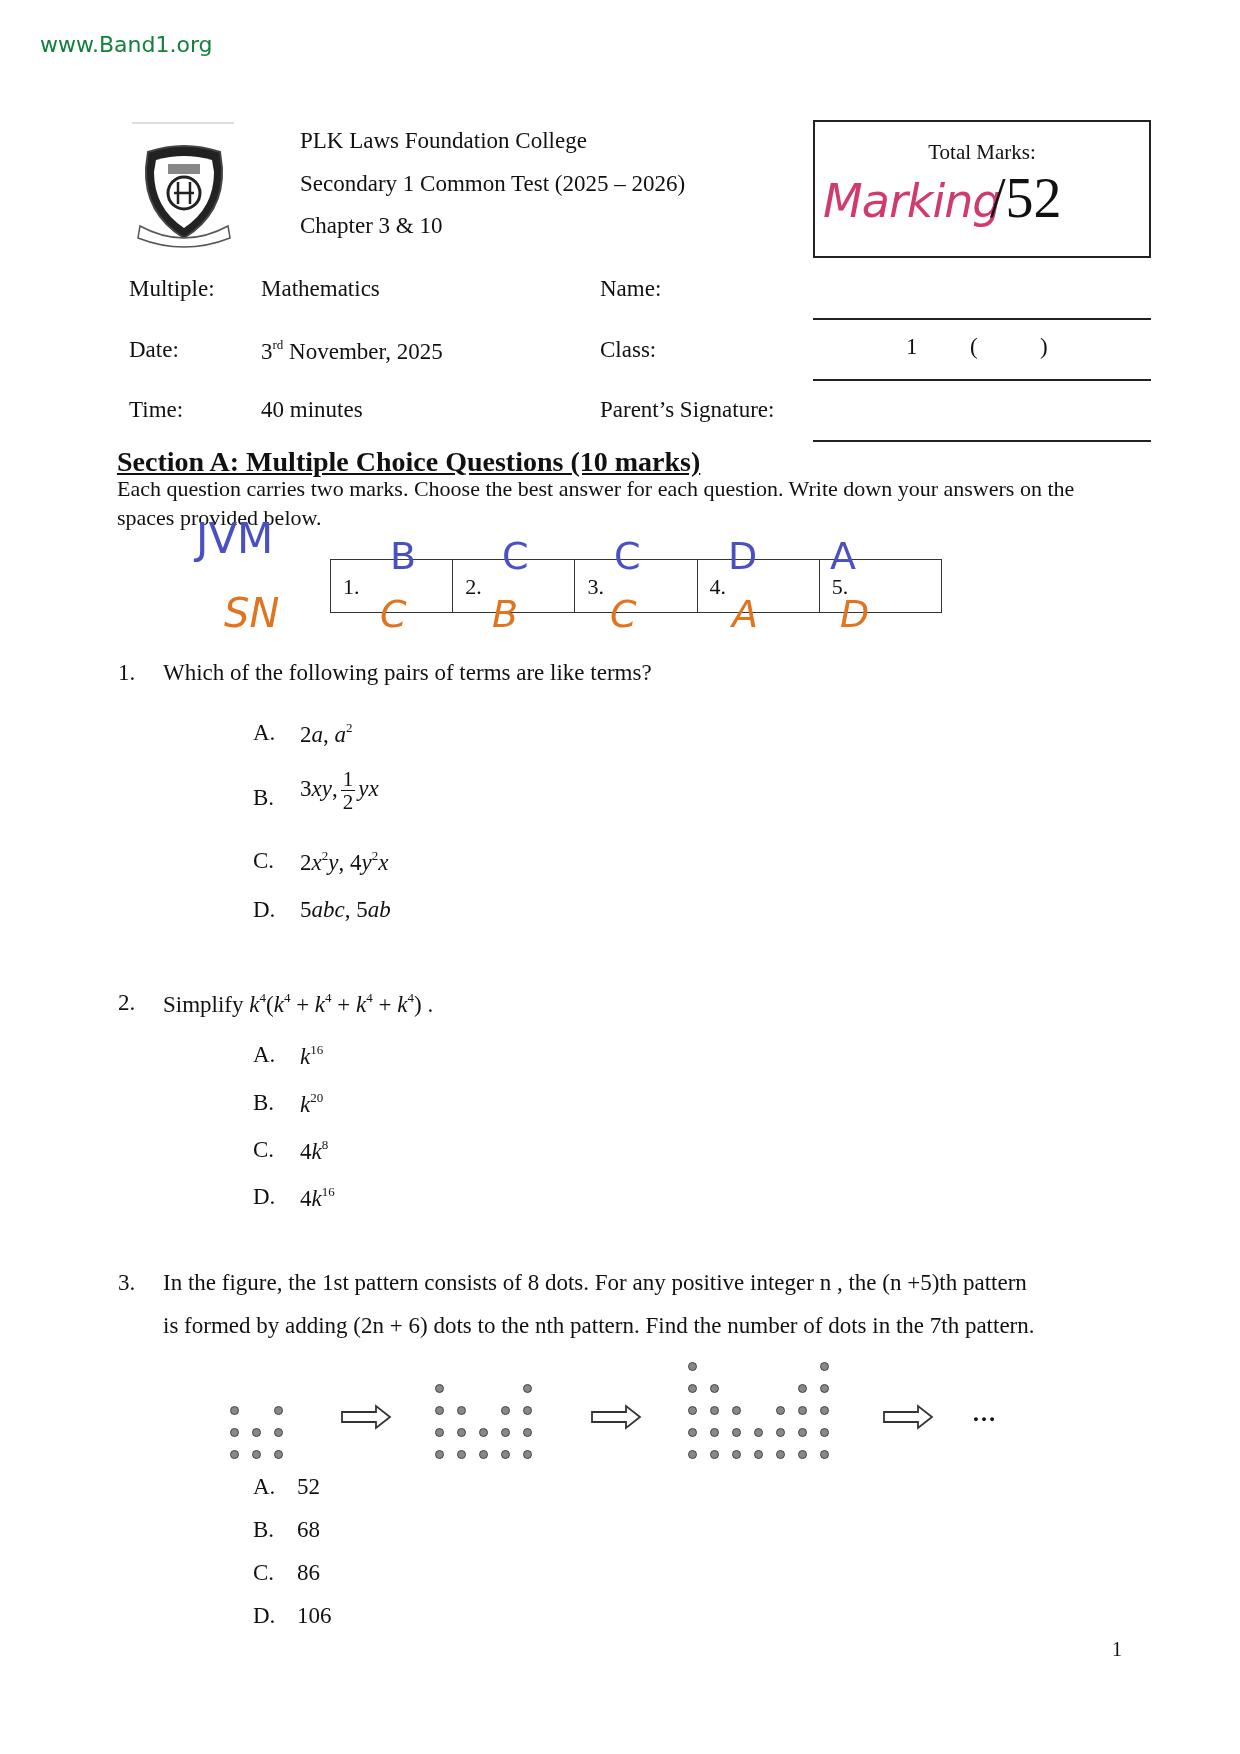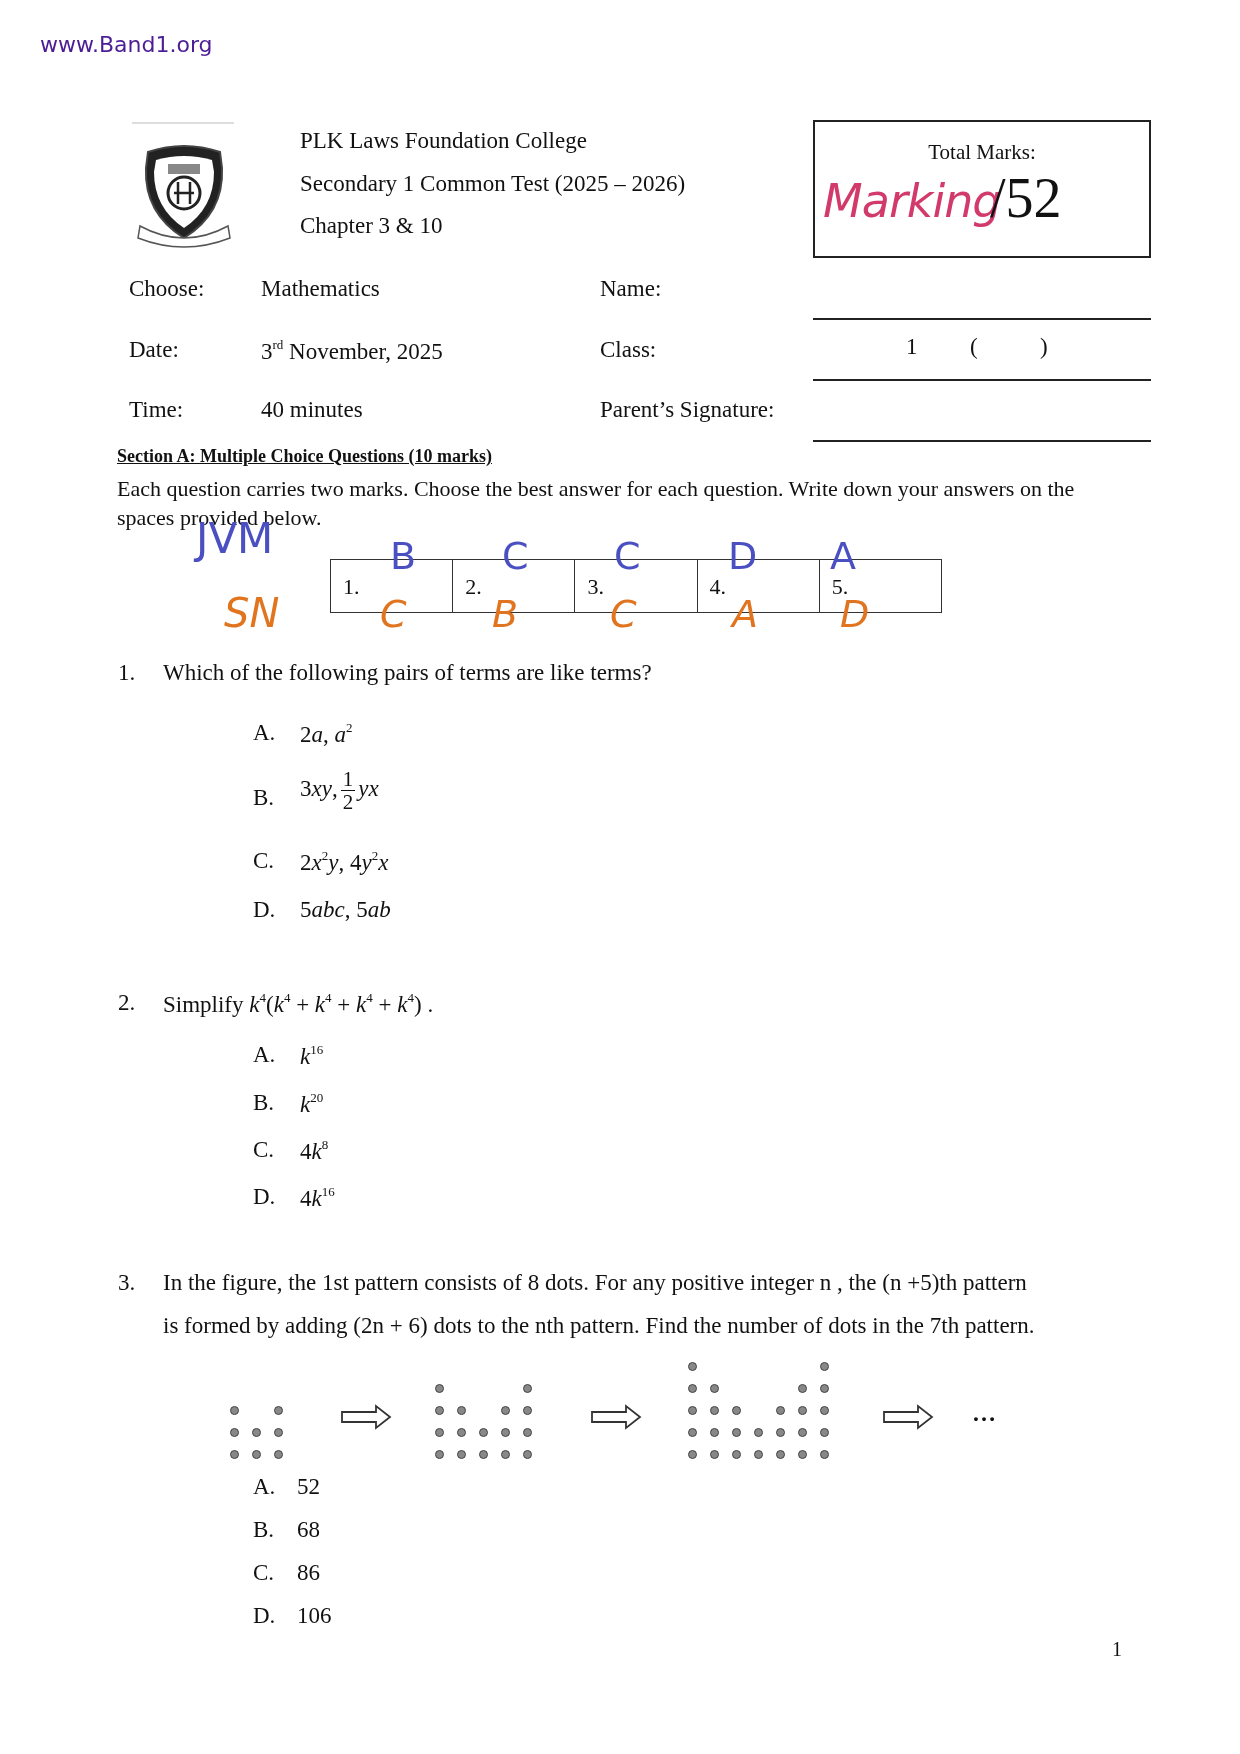--- a/index.html
+++ b/index.html
@@ -1,31 +1,31 @@
 <!DOCTYPE html>
 <html><head>
 <meta charset="utf-8">
 <style>
   html, body { margin: 0; padding: 0; background: #ffffff; }
   body { width: 1240px; height: 1754px; position: relative; overflow: hidden;
          font-family: "Liberation Serif", "DejaVu Serif", serif; color: #111; }
   .abs { position: absolute; }
-  .site { left: 40px; top: 32px; font-family: "DejaVu Sans", "Liberation Sans", sans-serif; font-size: 22px; color: #4c1d95; }
+  .site { left: 40px; top: 32px; font-family: "DejaVu Sans", "Liberation Sans", sans-serif; font-size: 22px; color: #15803d; }
   .logo-rule { left: 132px; top: 122px; width: 102px; height: 2px; background: #ddd; }
   .logo { left: 134px; top: 138px; width: 100px; height: 115px; }
   .hdr { left: 300px; width: 460px; text-align: left; font-size: 23px; }
   .marks-box { left: 813px; top: 120px; width: 338px; height: 138px; border: 2px solid #222; box-sizing: border-box; }
   .marks-label { position: absolute; left: 0; right: 0; top: 18px; text-align: center; font-size: 21px; }
   .marks-hand { position: absolute; left: 8px; top: 52px; font-family: "DejaVu Sans", sans-serif; font-style: italic; font-size: 46px; color: #d23a6c; letter-spacing: -1px; }
   .marks-total { position: absolute; left: 175px; top: 44px; font-size: 56px; }
   .info-label { font-size: 23px; }
   .info-val { font-size: 23px; }
   .rule { height: 2px; background: #222; left: 813px; width: 338px; }
   .class-row { left: 813px; width: 338px; top: 334px; font-size: 23px; }
-  .sec-title { left: 117px; top: 446px; font-size: 18px; font-weight: bold; text-decoration: underline; }
+  .sec-title { left: 117px; top: 446px; font-size: 28px; font-weight: bold; text-decoration: underline; }
   .instr { left: 117px; top: 474px; width: 1020px; font-size: 22px; line-height: 29px; }
   .ans-table { left: 330px; top: 559px; width: 612px; height: 54px; border: 1.5px solid #333; display: flex; box-sizing: border-box; }
   .ans-cell { flex: 1; border-right: 1.5px solid #333; font-size: 22px; padding: 14px 0 0 12px; box-sizing: border-box; }
   .ans-cell:last-child { border-right: none; }
   .hand { font-family: "DejaVu Sans", sans-serif; font-size: 38px; }
   .blue { color: #4a4fc2; }
   .orange { color: #e0741f; font-style: italic; }
   .q { font-size: 23px; }
   .qnum { left: 118px; }
   .qtext { left: 163px; }
@@ -58,21 +58,21 @@
 <div class="abs hdr" style="top:128px">PLK Laws Foundation College</div>
 <div class="abs hdr" style="top:171px">Secondary 1 Common Test (2025 – 2026)</div>
 <div class="abs hdr" style="top:213px">Chapter 3 &amp; 10</div>
 
 <div class="abs marks-box">
   <div class="marks-label">Total Marks:</div>
   <div class="marks-hand">Marking</div>
   <div class="marks-total">/52</div>
 </div>
 
-<div class="abs info-label" style="left:129px; top:276px">Choose:</div>
+<div class="abs info-label" style="left:129px; top:276px">Multiple:</div>
 <div class="abs info-val" style="left:261px; top:276px">Mathematics</div>
 <div class="abs info-label" style="left:600px; top:276px">Name:</div>
 <div class="abs rule" style="top:318px"></div>
 
 <div class="abs info-label" style="left:129px; top:337px">Date:</div>
 <div class="abs info-val" style="left:261px; top:337px"><span>3</span><sup>rd</sup><span> November, 2025</span></div>
 <div class="abs info-label" style="left:600px; top:337px">Class:</div>
 <div class="abs class-row">
   <span class="abs" style="left:93px">1</span>
   <span class="abs" style="left:157px">(</span>

